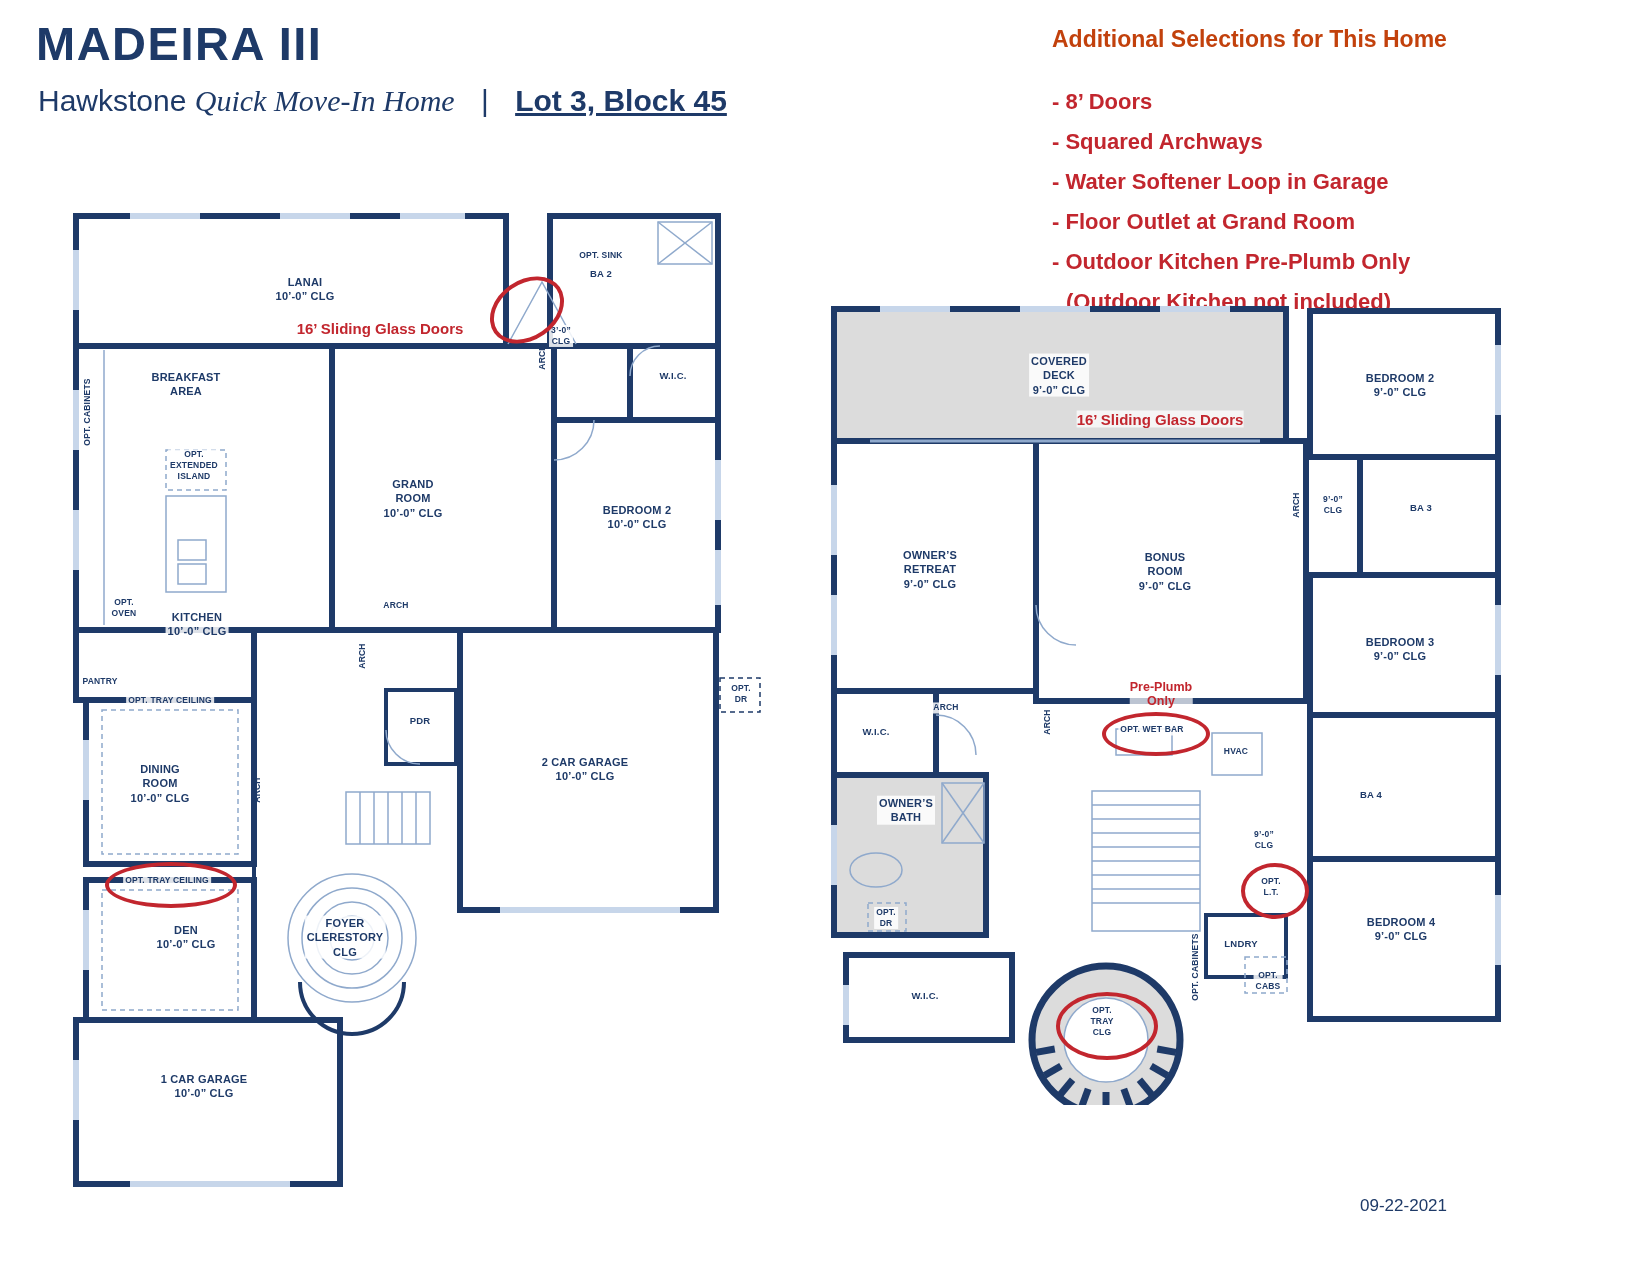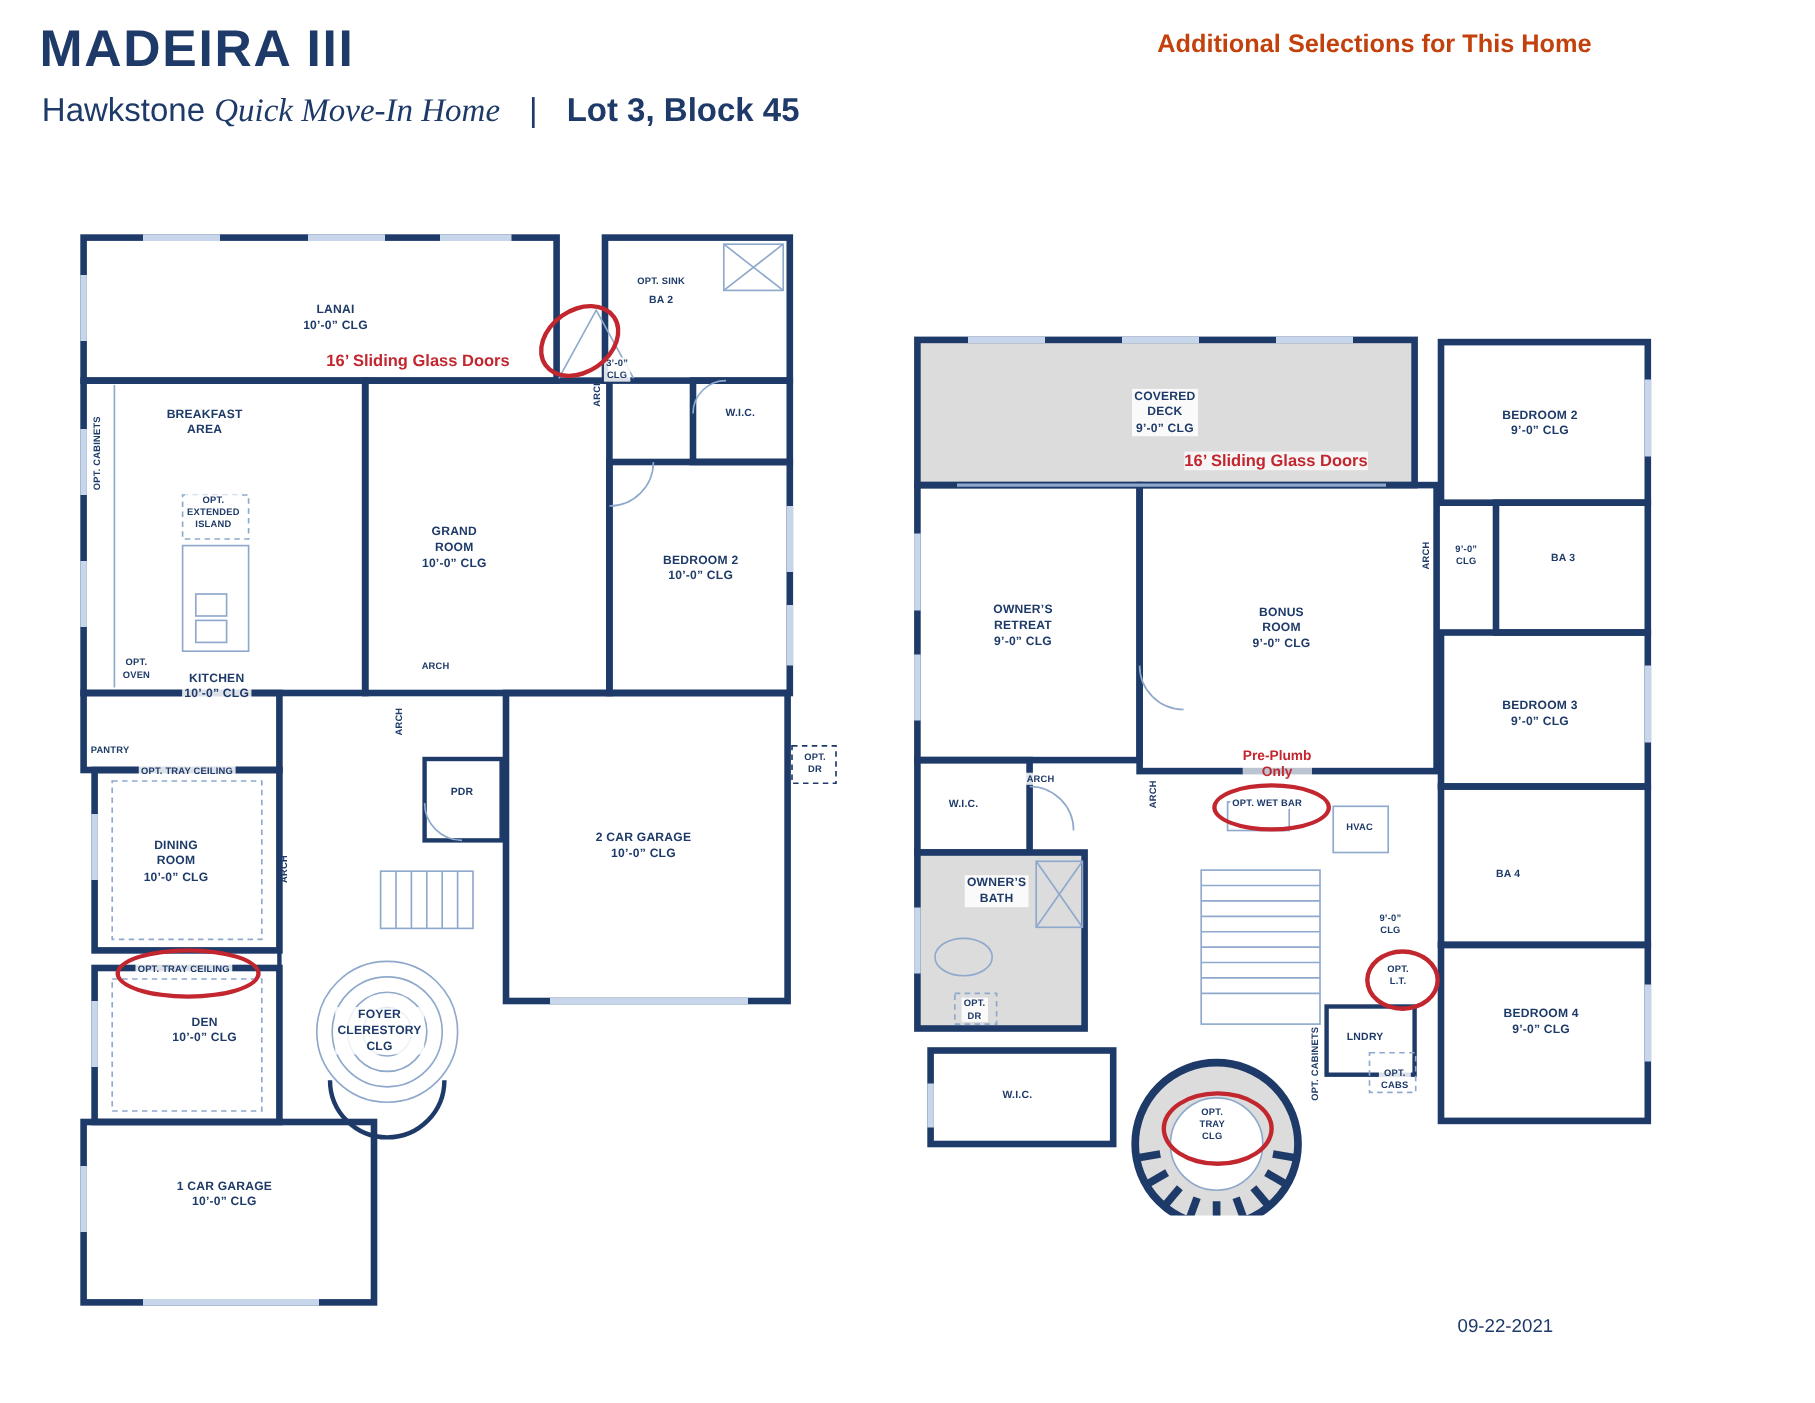--- a/index.html
+++ b/index.html
@@ -1,23 +1,23 @@
 <!DOCTYPE html>
 <html><head>
 <meta charset="utf-8">
 <style>
   html,body{margin:0;padding:0;background:#ffffff;}
   .page{position:relative;width:1524px;height:1275px;background:#ffffff;overflow:hidden;
-        font-family:"Liberation Sans",sans-serif;}
+        font-family:"Liberation Sans",sans-serif;padding-left:35px;}
   .title{position:absolute;left:36px;top:16px;font-size:47px;font-weight:bold;
          color:#1e3a68;letter-spacing:1.5px;}
   .subtitle{position:absolute;left:38px;top:84px;font-size:30px;color:#1e3a68;white-space:nowrap;}
   .subtitle .it{font-family:"Liberation Serif",serif;font-style:italic;}
   .subtitle .sep{margin:0 18px;font-weight:normal;}
-  .subtitle .lot{font-weight:bold;}
+  .subtitle .lot{font-weight:bold;text-decoration:underline;}
   .sel-heading{position:absolute;left:1052px;top:26px;font-size:23px;font-weight:bold;color:#c2410c;}
   .sel-list{position:absolute;left:1052px;top:82px;font-size:22px;font-weight:bold;
             color:#c2262e;line-height:40px;}
   .sel-list .indent{margin-left:14px;}
   .lbl{position:absolute;transform:translate(-50%,-50%);color:#1e3a68;font-weight:bold;
        font-size:11px;line-height:1.3;text-align:center;white-space:pre-line;
        letter-spacing:0.2px;background:rgba(255,255,255,0.85);padding:0 2px;z-index:5;}
   .lbl.md{font-size:9.5px;}
   .lbl.sm{font-size:8.5px;}
   .lbl.v{transform:translate(-50%,-50%) rotate(-90deg);background:transparent;}
@@ -37,20 +37,28 @@
 
   <div class="title">MADEIRA III</div>
   <div class="subtitle">
     <span>Hawkstone</span>
     <span class="it">Quick Move-In Home</span>
     <span class="sep">|</span>
     <span class="lot">Lot 3, Block 45</span>
   </div>
 
   <div class="sel-heading">Additional Selections for This Home</div>
+  <div class="sel-list">
+    <div>- 8’ Doors</div>
+    <div>- Squared Archways</div>
+    <div>- Water Softener Loop in Garage</div>
+    <div>- Floor Outlet at Grand Room</div>
+    <div>- Outdoor Kitchen Pre-Plumb Only</div>
+    <div class="indent">(Outdoor Kitchen not included)</div>
+  </div>
 
   <svg class="plan" style="left:70px;top:210px;" width="695" height="980" viewBox="0 0 695 980">
     <g fill="none" stroke="#1e3a68" stroke-width="6">
       <rect x="6" y="6" width="430" height="130"></rect>
       <rect x="480" y="6" width="168" height="130"></rect>
       <rect x="560" y="136" width="88" height="74"></rect>
       <rect x="262" y="136" width="222" height="284"></rect>
       <rect x="484" y="210" width="164" height="210"></rect>
       <rect x="390" y="420" width="256" height="280"></rect>
       <rect x="6" y="136" width="256" height="284"></rect>

